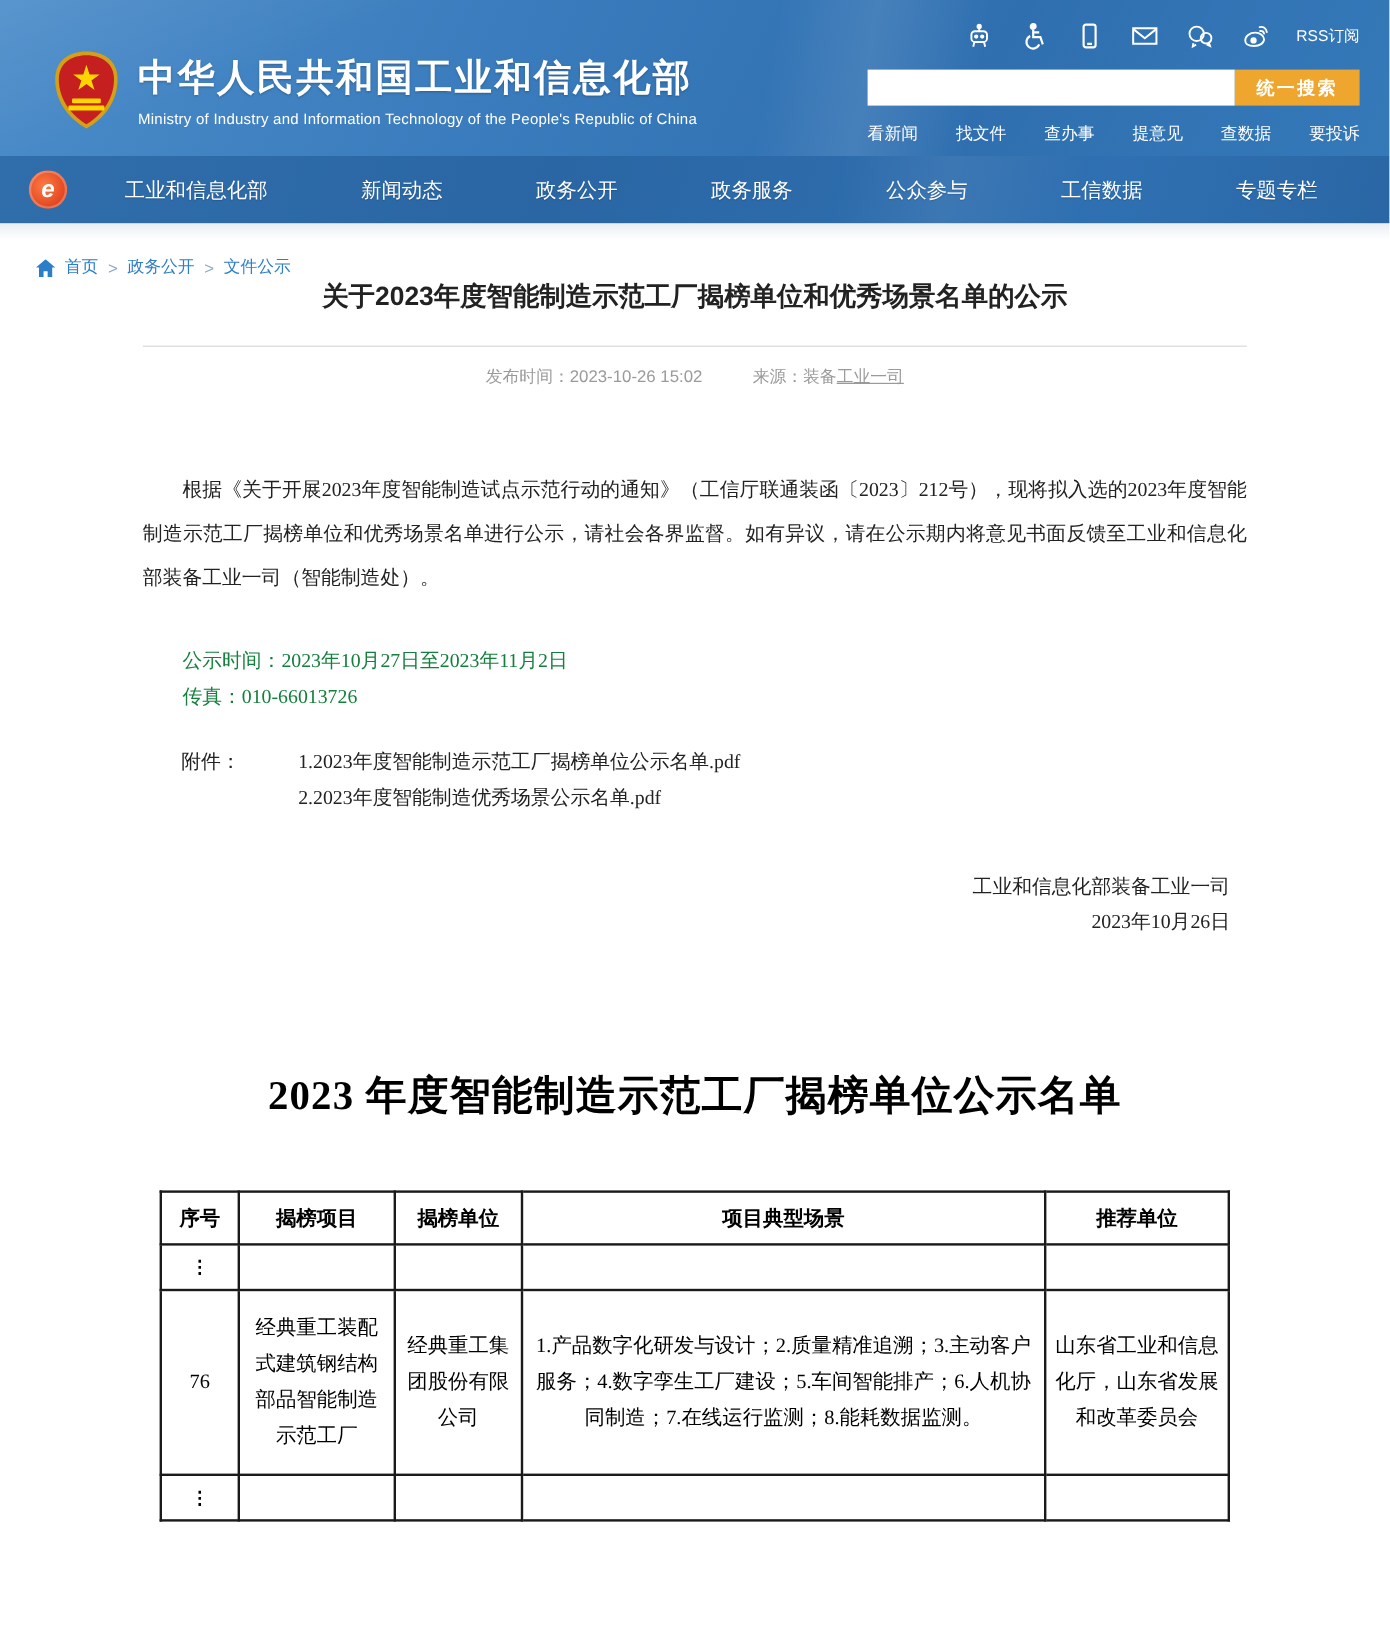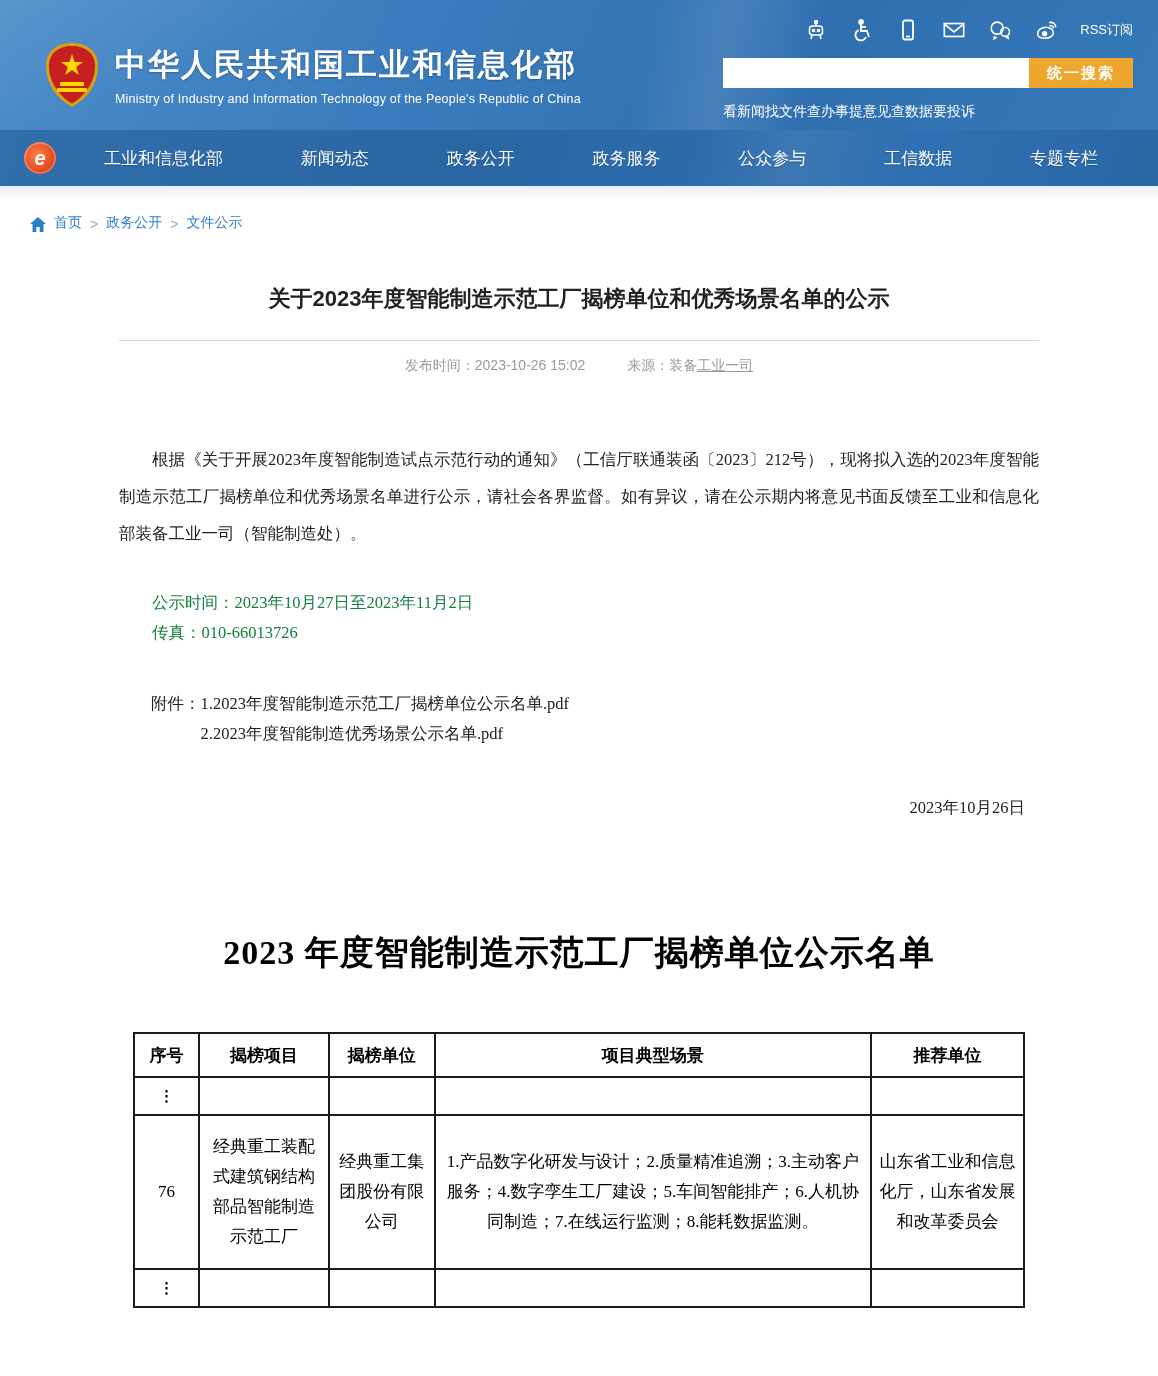--- a/index.html
+++ b/index.html
@@ -39,21 +39,21 @@
 
   .search-row{ display:flex; margin-top:12px; height:35px; }
   .search-input{
     flex:1; height:30px; border:none; outline:none; background:#fff;
     padding:0 10px; font-size:14px;
   }
   .search-btn{
     width:104px; height:30px; border:none; background:#efa62f; color:#fff;
     font-size:15px; font-weight:700; letter-spacing:2px; cursor:pointer;
   }
-  .quick-links{ display:flex; margin-top:10px; }
+  .quick-links{ display:flex; justify-content:space-between; margin-top:10px; }
   .quick-links span{ color:#fff; font-size:14px; cursor:pointer; }
 
   
   .mainnav{
     position:relative; height:56px;
     background:linear-gradient(105deg,#306dab 0%,#2a66a4 40%,#2f70b2 80%,#2a66a4 100%);
     display:flex; align-items:center;
   }
   .mainnav::after{
     content:""; position:absolute; inset:0; pointer-events:none;
@@ -66,47 +66,47 @@
     display:flex; align-items:center; justify-content:center; flex:none;
     box-shadow:0 0 0 2px rgba(255,255,255,.25) inset;
   }
   .nav-items{ flex:1; display:flex; justify-content:space-between; padding:0 60px 0 48px; }
   .nav-item{ color:#fff; font-size:17px; cursor:pointer; white-space:nowrap; text-shadow:0 1px 1px rgba(0,0,0,.2); }
 
   .band{ height:14px; background:linear-gradient(#e9eef4,#ffffff); }
 
   
   .breadcrumb{
-    display:flex; align-items:flex-end; gap:8px;
+    display:flex; align-items:center; gap:8px;
     padding:14px 0 0 30px; font-size:14px;
   }
   .breadcrumb .crumb{ color:#2d7ec9; cursor:pointer; }
   .breadcrumb .sep{ color:#8aa8c6; }
   .home-icon{ width:16px; height:15px; display:inline-block; }
 
   
   .article{ width:920px; margin:0 auto; color:#333; }
   .article-title{
-    margin-top:52px; text-align:center; font-size:22px; font-weight:700; color:#222;
+    text-align:center; font-size:22px; font-weight:700; color:#222;
     font-family:"Liberation Sans","DejaVu Sans",sans-serif;
   }
   .divider{ margin-top:26px; border:none; border-top:1px solid #d9d9d9; }
   .meta{ margin-top:16px; text-align:center; color:#9a9a9a; font-size:14px; }
   .meta .src{ margin-left:38px; }
   .meta .src-link{ text-decoration:underline; cursor:pointer; color:#9a9a9a; }
 
   .body-serif{ font-family:"Liberation Serif","DejaVu Serif",serif; }
   .para{
     margin-top:66px; font-size:16.5px; line-height:37px; text-indent:2em; color:#222;
     text-align:justify;
   }
   .info-lines{ margin-top:36px; }
   .info-line{ font-size:16.5px; line-height:30px; padding-left:2em; color:#15803d; }
 
-  .attachments{ margin-top:41px; display:flex; padding-left:2em; }
+  .attachments{ margin-top:24px; display:flex; padding-left:2em;gap:48px; }
   .att-label{ font-size:16.5px; line-height:30px; color:#222; flex:none; }
   .att-list .att-item{ font-size:16.5px; line-height:30px; color:#222; cursor:pointer; }
 
   .signature{ margin-top:44px; text-align:right; padding-right:14px; }
   .signature div{ font-size:16.5px; line-height:29px; color:#222; }
 
   
   .list-title{
     margin-top:108px; text-align:center; font-size:34px; font-weight:700; color:#000;
     font-family:"Liberation Serif","DejaVu Serif",serif; letter-spacing:1px;
@@ -256,20 +256,21 @@
 
   <div class="attachments body-serif">
     <span class="att-label">附件：</span>
     <div class="att-list">
       <div class="att-item">1.2023年度智能制造示范工厂揭榜单位公示名单.pdf</div>
       <div class="att-item">2.2023年度智能制造优秀场景公示名单.pdf</div>
     </div>
   </div>
 
   <div class="signature body-serif">
+    <div>工业和信息化部装备工业一司</div>
     <div>2023年10月26日</div>
   </div>
 
   <h2 class="list-title">2023 年度智能制造示范工厂揭榜单位公示名单</h2>
 
   <table class="pub">
     <colgroup>
       <col class="col-no">
         <col class="col-project">
         <col class="col-unit">

